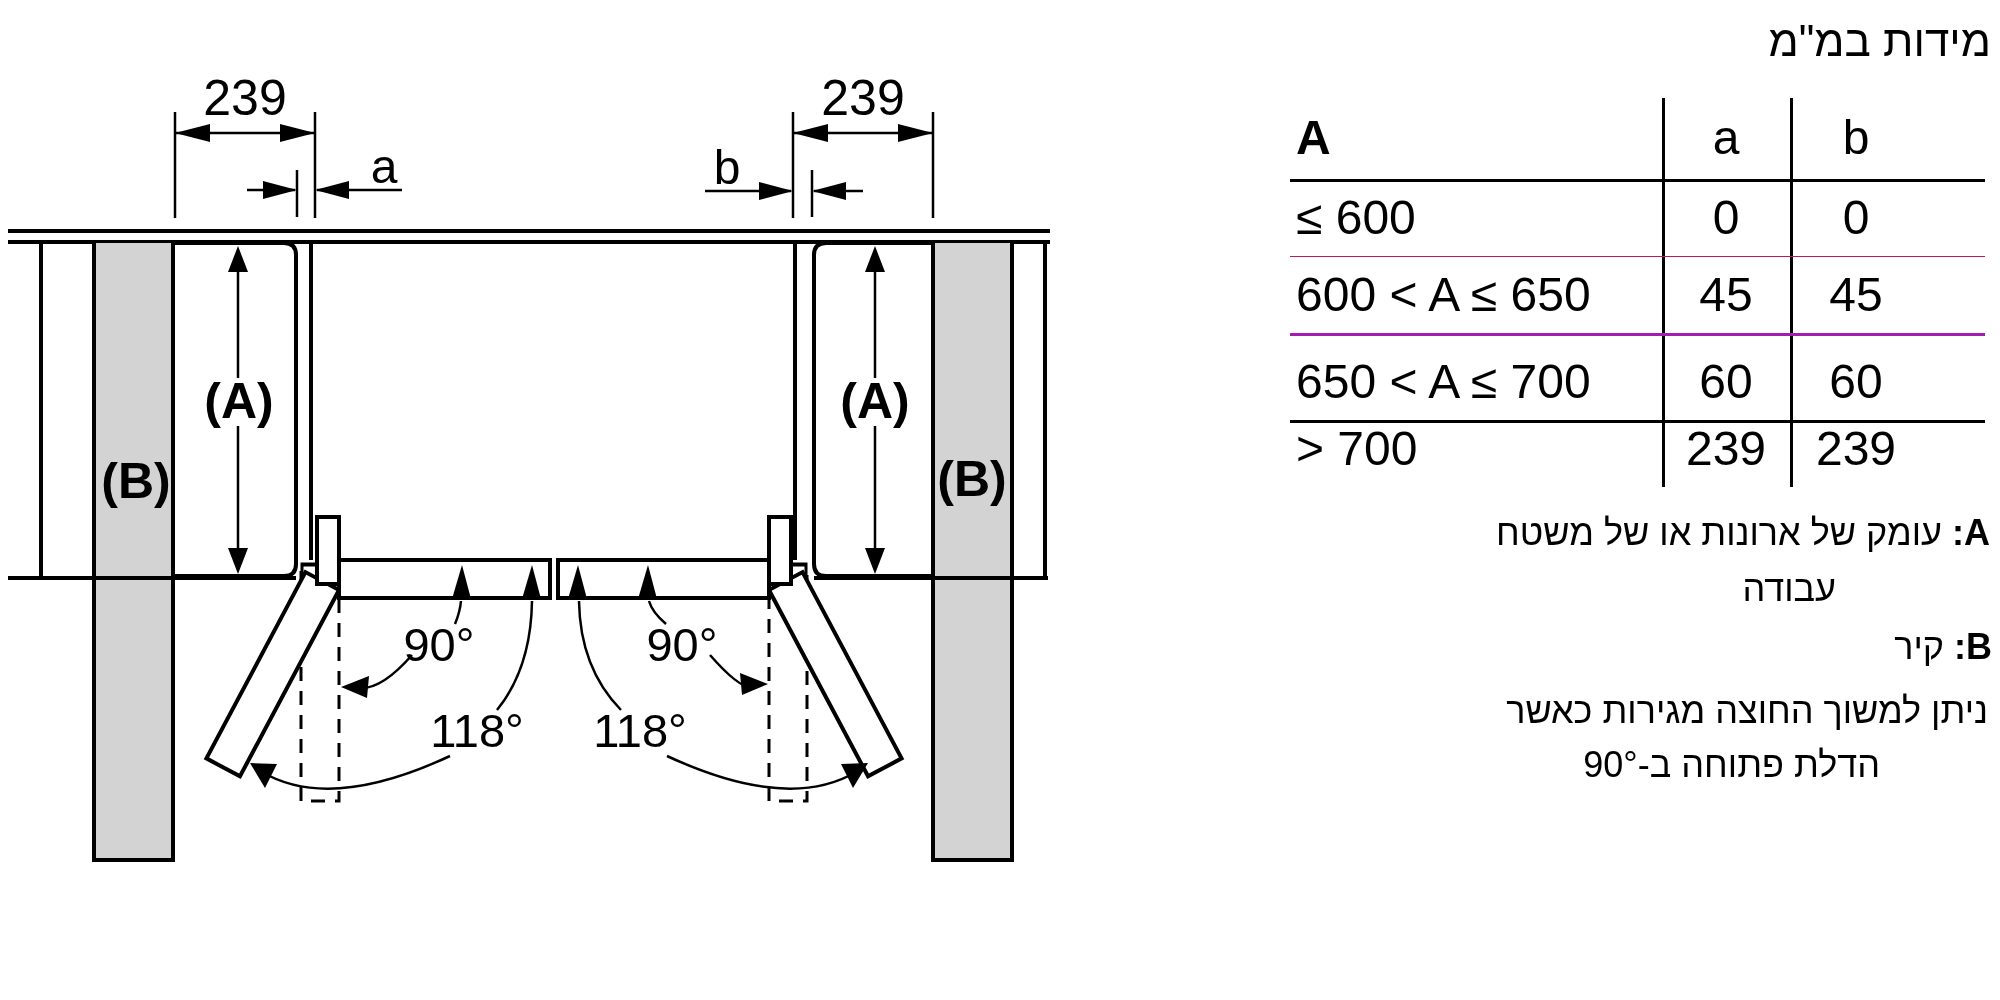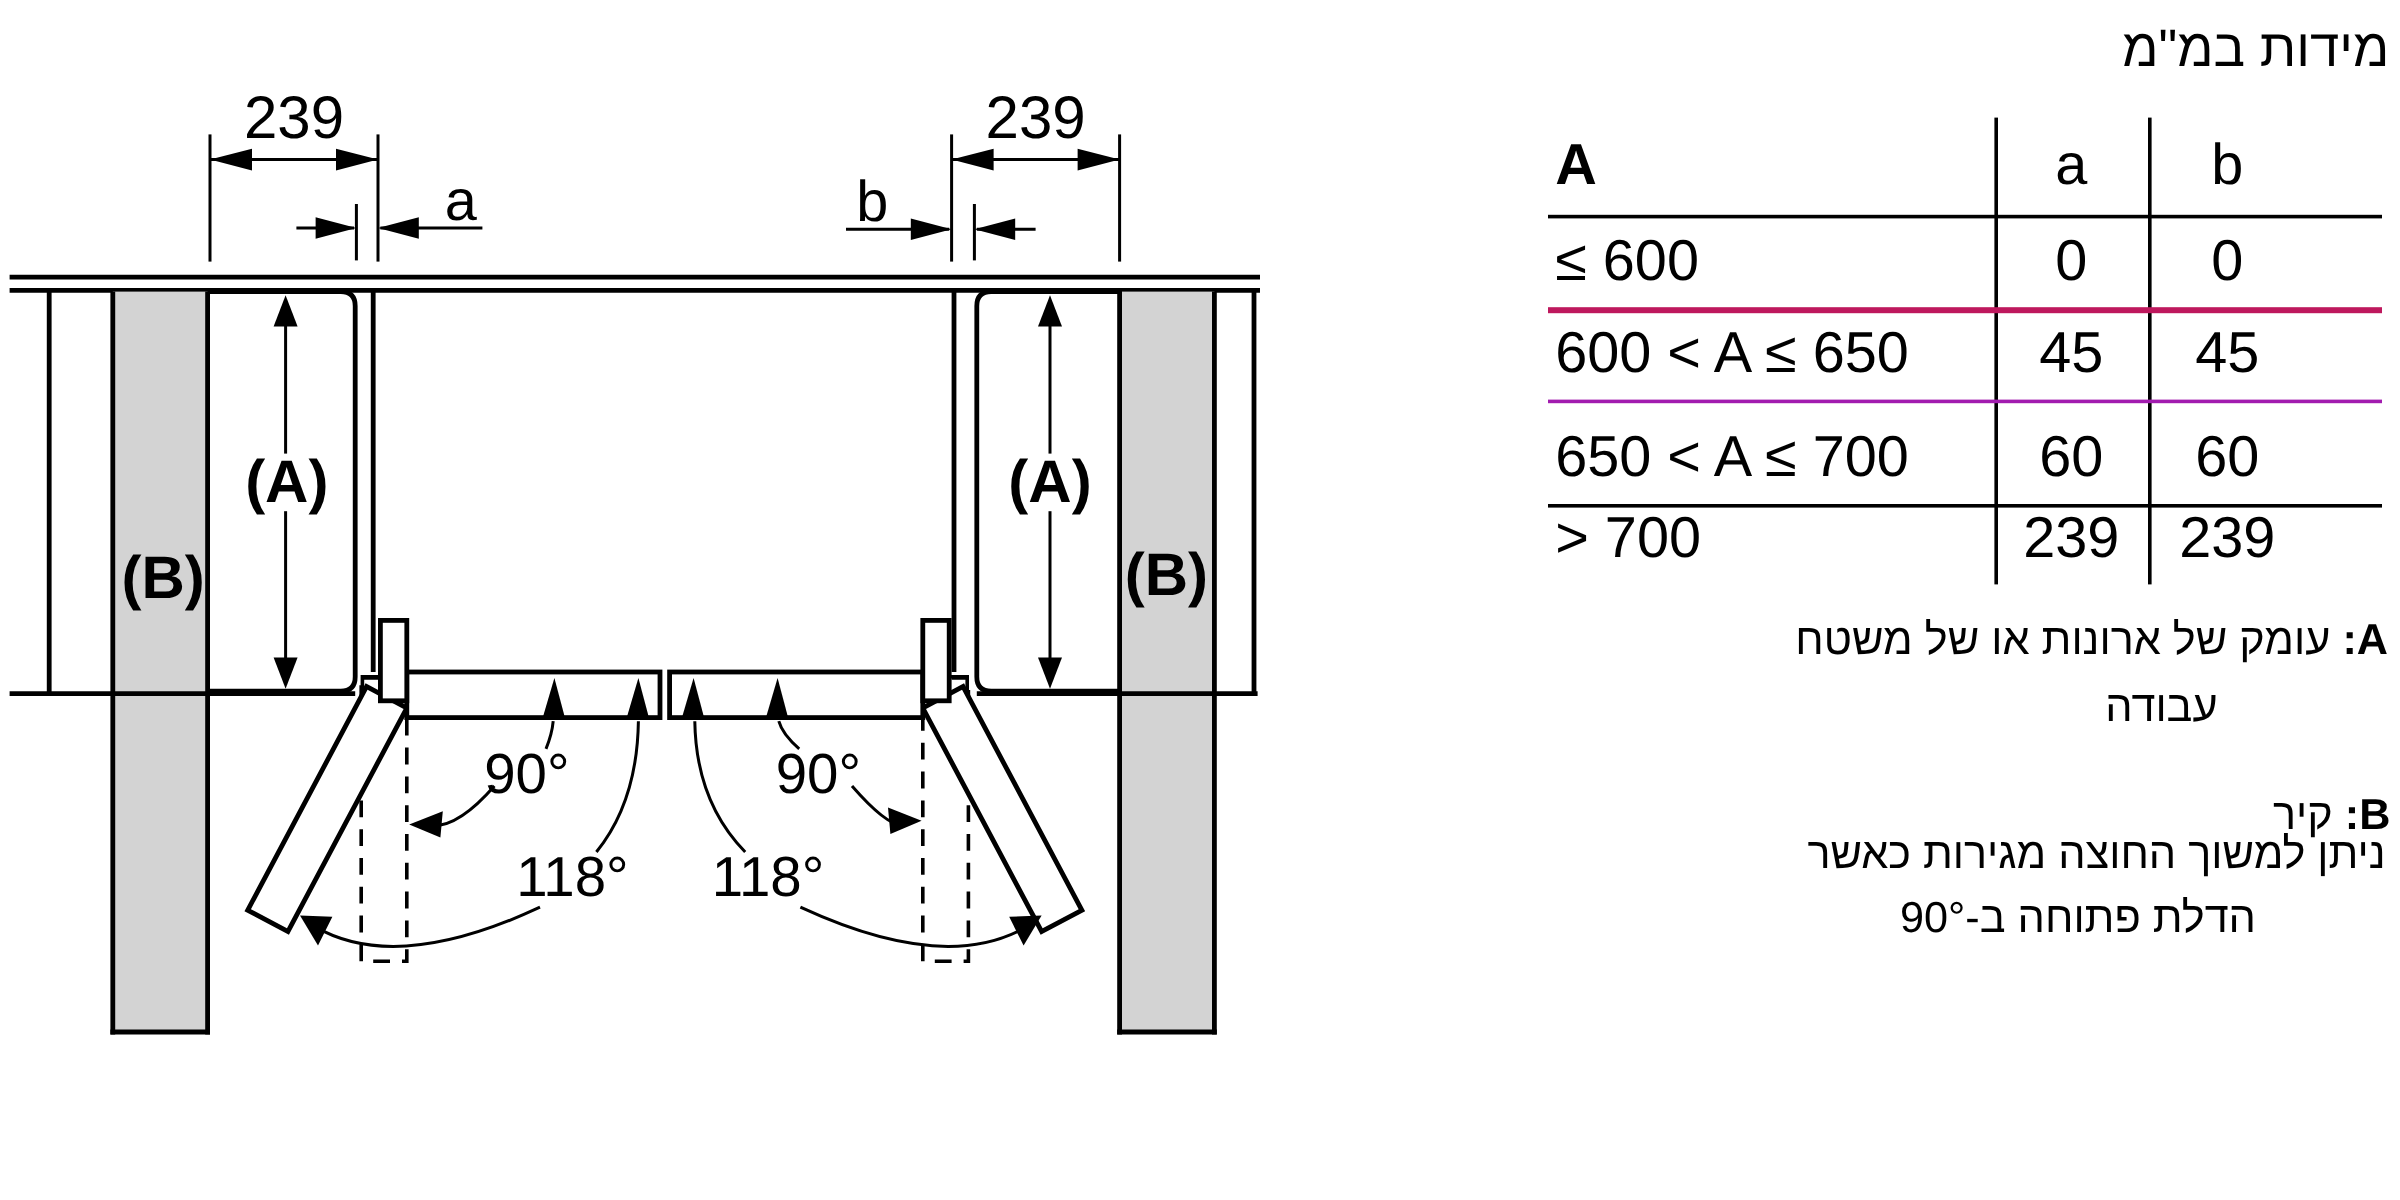--- a/index.html
+++ b/index.html
@@ -4,38 +4,38 @@
 <style>
   html,body{margin:0;padding:0;background:#fff;}
   .canvas{position:relative;width:2000px;height:1000px;background:#fff;overflow:hidden;
           font-family:"Liberation Sans",sans-serif;color:#000;}
   svg{position:absolute;left:0;top:0;}
   .units-note{position:absolute;top:16px;right:9px;font-size:44px;direction:rtl;white-space:nowrap;}
   
   .dim-table{position:absolute;left:1290px;top:95px;width:695px;height:392px;font-size:48px;}
   .t-row{position:absolute;left:0;width:695px;}
   .t-row.h{top:0;height:84px;border-bottom:3px solid #000;}
-  .t-row.r1{top:84px;height:77px;border-bottom:5px solid #be185d;text-align:center;}
+  .t-row.r1{top:84px;height:77px;border-bottom:1px solid #be185d;text-align:center;}
   .t-row.r2{top:161px;height:77px;border-bottom:3px solid #a21caf;}
   .t-row.r3{top:248px;height:77px;border-bottom:3px solid #000;}
   .t-row.r4{top:315px;height:77px;}
   .cell{position:absolute;top:0;height:100%;display:flex;align-items:center;white-space:nowrap;}
   .cell.range{left:6px;}
   .cell.ca{left:372px;width:128px;justify-content:center;}
   .cell.cb{left:500px;width:132px;justify-content:center;}
   .t-row.h .range{font-weight:bold;}
   .vline{position:absolute;top:3px;height:389px;width:3px;background:#000;}
   .vline.v1{left:372px;}
   .vline.v2{left:500px;}
   
   .legend-line{position:absolute;font-size:36px;direction:rtl;white-space:nowrap;}
   .legend-line b{font-weight:bold;}
   .ll-a{top:512px;right:10px;}
-  .ll-a2{top:568px;right:152px;margin-left:12px;}
-  .ll-b{top:658px;right:8px;}
+  .ll-a2{top:568px;right:164px;margin-left:12px;}
+  .ll-b{top:626px;right:8px;}
   .ll-n1{top:690px;right:12px;}
   .ll-n2{top:744px;right:120px;}
   .lbl{font-size:48px;}
   .lbl-bold{font-size:50px;font-weight:bold;}
   .lbl-dim{font-size:50px;}
   .lbl-ang{font-size:47px;}
 </style>
 </head>
 <body>
 

